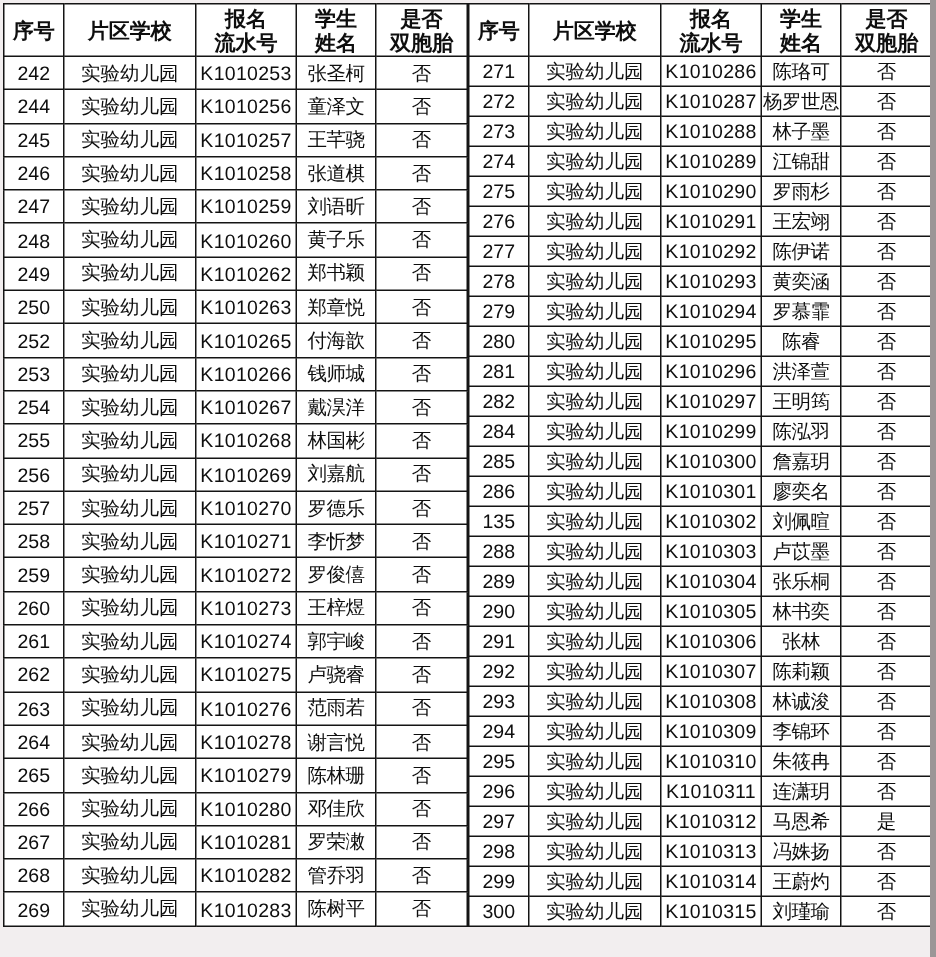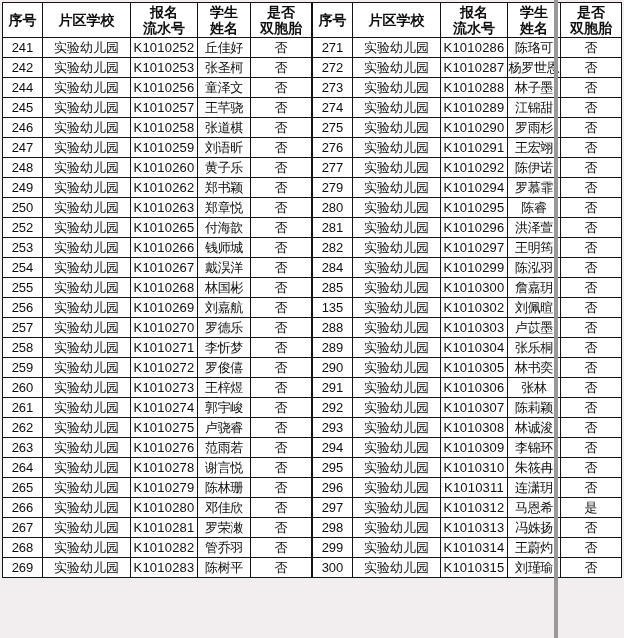--- a/index.html
+++ b/index.html
@@ -6,21 +6,21 @@
     margin: 0;
     padding: 0;
     width: 624px;
     height: 638px;
     overflow: hidden;
     background: #f2eeef;
     font-family: "Liberation Sans", sans-serif;
   }
   .page {
     position: relative;
-    width: 558px;
+    width: 624px;
     height: 638px;
     box-sizing: border-box;
     padding: 2px 4px 0 2px;
     background: #f2eeef;
   }
   .edge-strip {
     position: absolute;
     top: 0; right: 0;
     width: 4px; height: 100%;
     background: #9b9697;
@@ -83,27 +83,20 @@
           <tr>
             <th>序号</th>
             <th>片区学校</th>
             <th>报名<br>流水号</th>
             <th>学生<br>姓名</th>
             <th>是否<br>双胞胎</th>
           </tr>
         </thead>
       <tbody>
           <tr>
-            <td class="c-no">241</td>
-            <td class="c-school">实验幼儿园</td>
-            <td class="c-serial">K1010252</td>
-            <td class="c-name">丘佳好</td>
-            <td class="c-twin">否</td>
-          </tr>
-          <tr>
             <td class="c-no">242</td>
             <td class="c-school">实验幼儿园</td>
             <td class="c-serial">K1010253</td>
             <td class="c-name">张圣柯</td>
             <td class="c-twin">否</td>
           </tr>
           <tr>
             <td class="c-no">244</td>
             <td class="c-school">实验幼儿园</td>
             <td class="c-serial">K1010256</td>
@@ -341,20 +334,27 @@
             <td class="c-twin">否</td>
           </tr>
           <tr>
             <td class="c-no">277</td>
             <td class="c-school">实验幼儿园</td>
             <td class="c-serial">K1010292</td>
             <td class="c-name">陈伊诺</td>
             <td class="c-twin">否</td>
           </tr>
           <tr>
+            <td class="c-no">278</td>
+            <td class="c-school">实验幼儿园</td>
+            <td class="c-serial">K1010293</td>
+            <td class="c-name">黄奕涵</td>
+            <td class="c-twin">否</td>
+          </tr>
+          <tr>
             <td class="c-no">279</td>
             <td class="c-school">实验幼儿园</td>
             <td class="c-serial">K1010294</td>
             <td class="c-name">罗慕霏</td>
             <td class="c-twin">否</td>
           </tr>
           <tr>
             <td class="c-no">280</td>
             <td class="c-school">实验幼儿园</td>
             <td class="c-serial">K1010295</td>
@@ -380,20 +380,27 @@
             <td class="c-school">实验幼儿园</td>
             <td class="c-serial">K1010299</td>
             <td class="c-name">陈泓羽</td>
             <td class="c-twin">否</td>
           </tr>
           <tr>
             <td class="c-no">285</td>
             <td class="c-school">实验幼儿园</td>
             <td class="c-serial">K1010300</td>
             <td class="c-name">詹嘉玥</td>
+            <td class="c-twin">否</td>
+          </tr>
+          <tr>
+            <td class="c-no">286</td>
+            <td class="c-school">实验幼儿园</td>
+            <td class="c-serial">K1010301</td>
+            <td class="c-name">廖奕名</td>
             <td class="c-twin">否</td>
           </tr>
           <tr>
             <td class="c-no">135</td>
             <td class="c-school">实验幼儿园</td>
             <td class="c-serial">K1010302</td>
             <td class="c-name">刘佩暄</td>
             <td class="c-twin">否</td>
           </tr>
           <tr>

